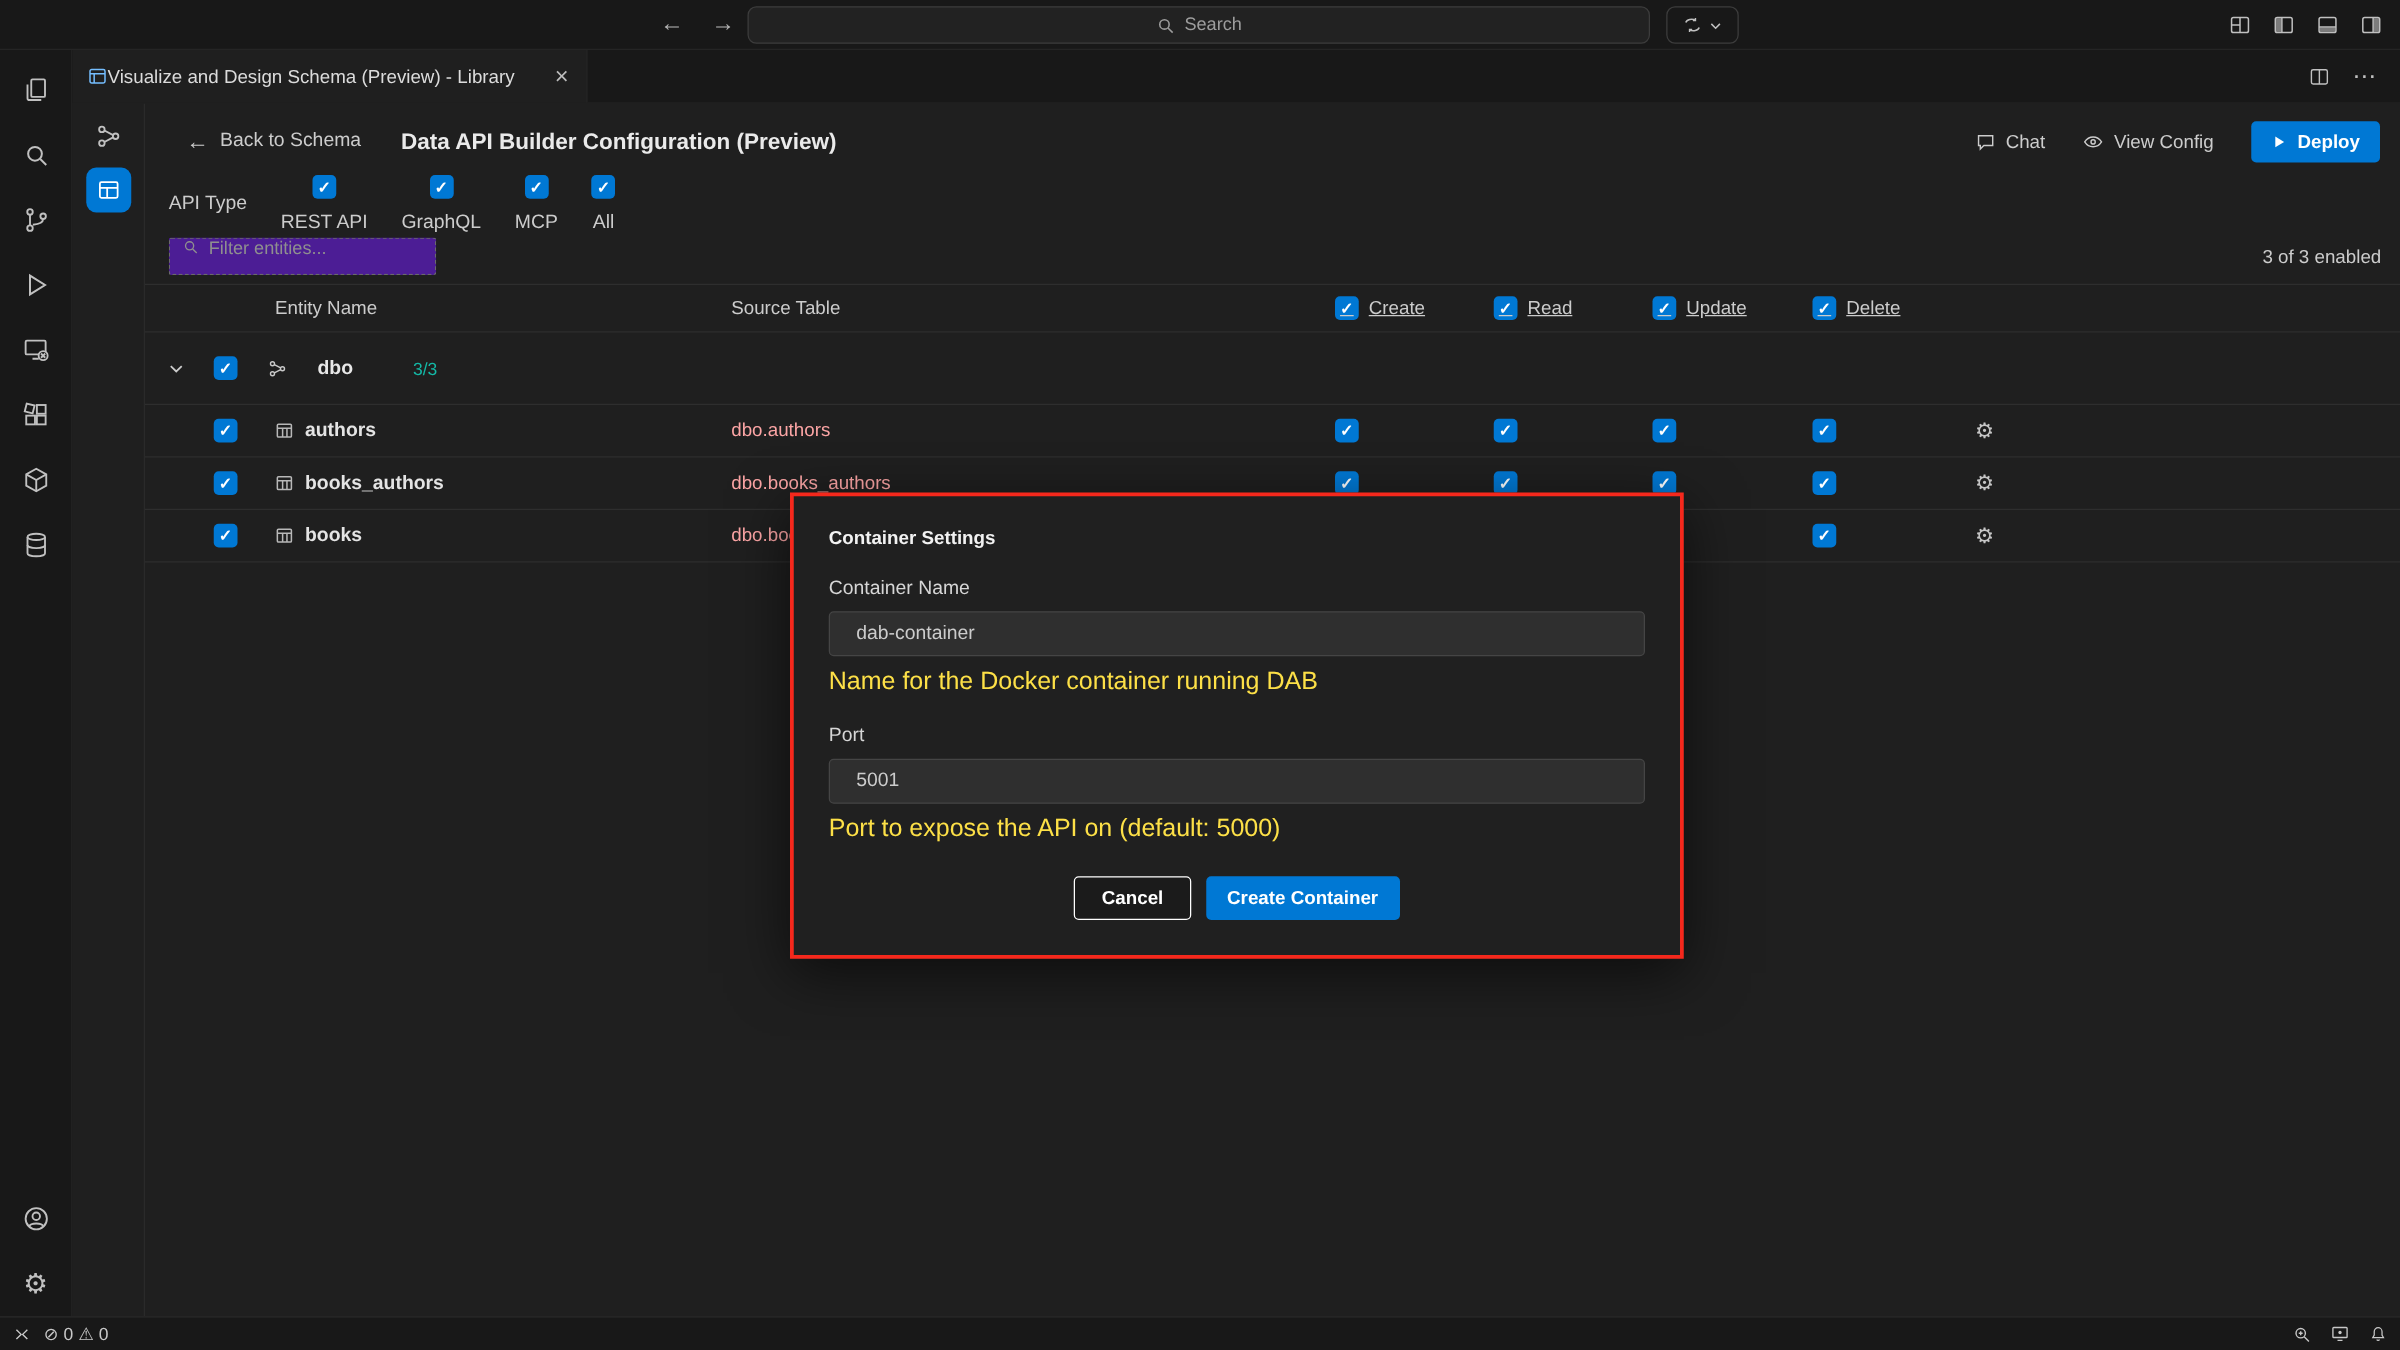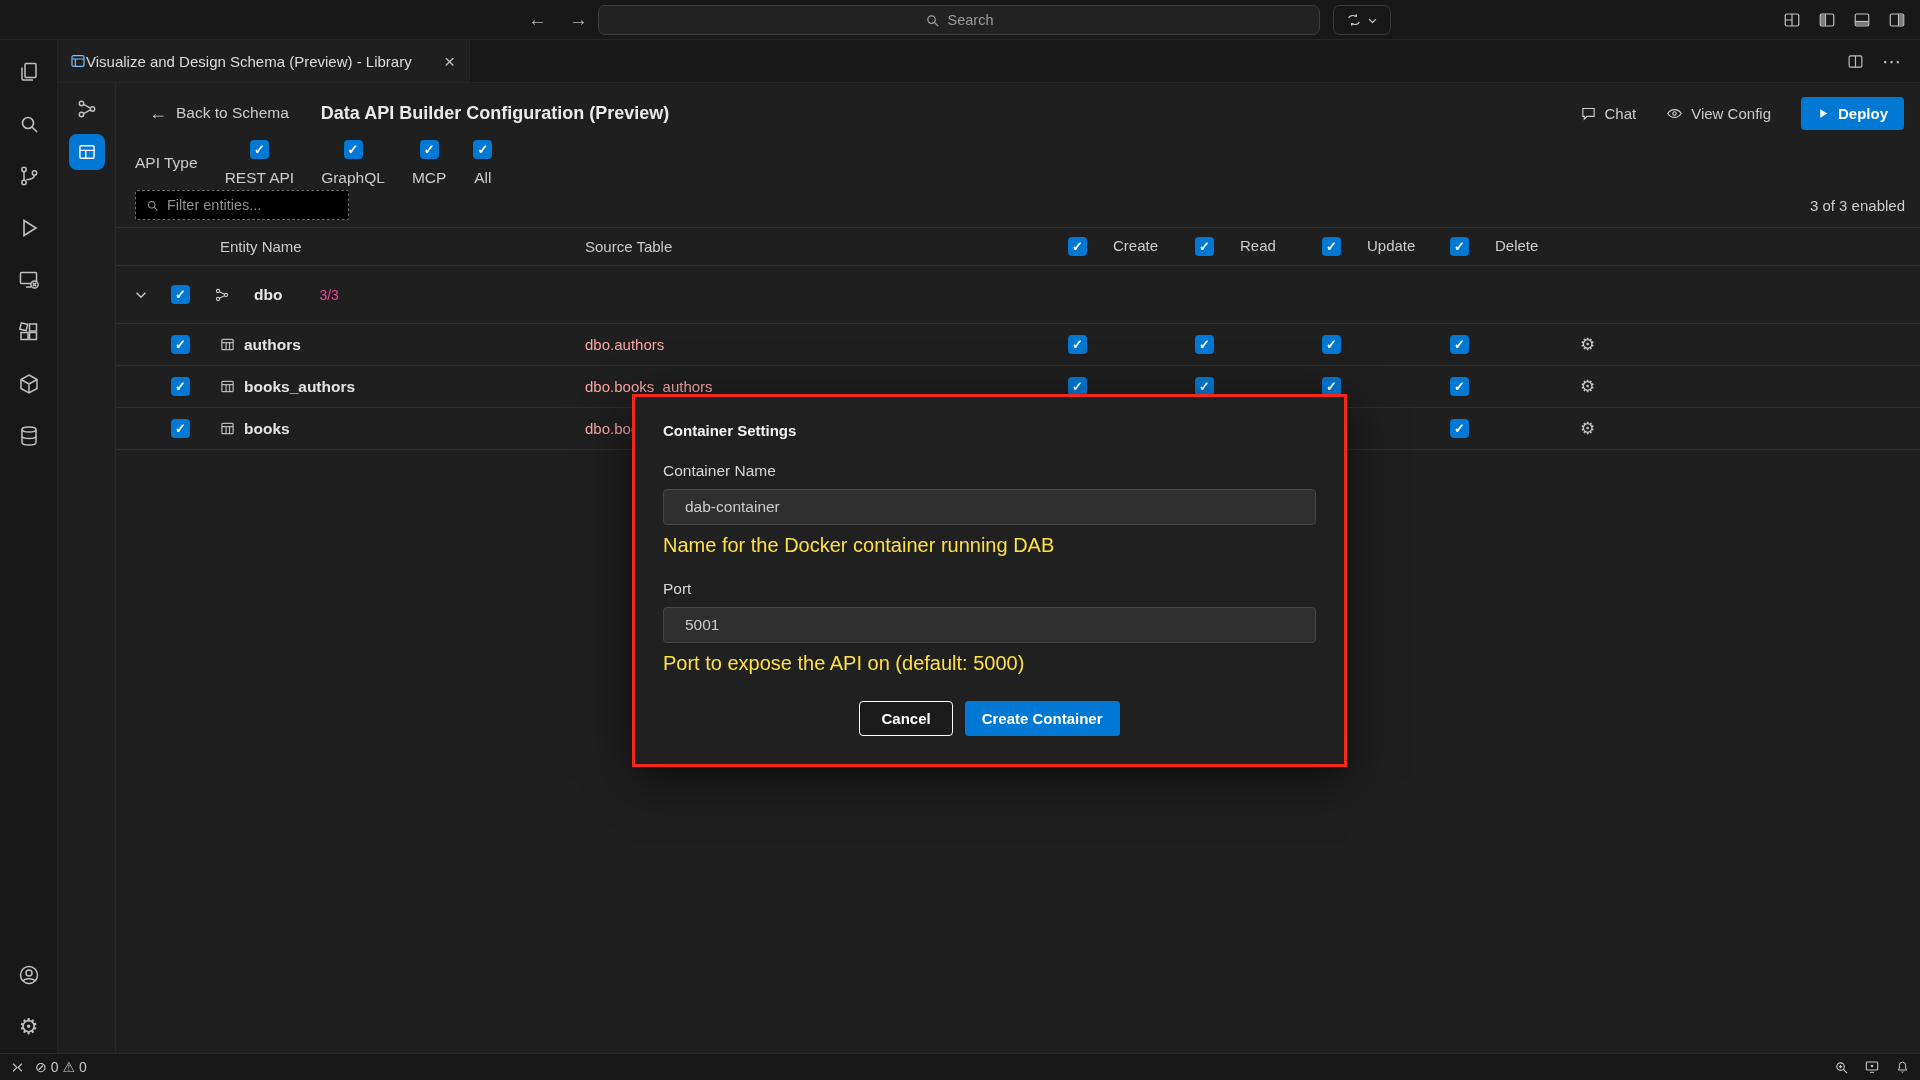--- a/index.html
+++ b/index.html
@@ -66,36 +66,36 @@
   .hdr-action { display:flex; align-items:center; gap:8px; color:#cccccc; font-size:15px; }
   .deploy-btn { display:flex; align-items:center; gap:8px; background:#0078d4; color:#ffffff;
                 border:none; border-radius:4px; height:33px; padding:0 16px;
                 font-size:15px; font-family:inherit; font-weight:600; }
 
   .filter-row { height:40px; display:flex; align-items:center; padding-left:19px;
                 gap:27px; font-size:15.5px; color:#cccccc; }
   .chk-pair { display:flex; align-items:center; gap:10px;flex-direction:column; }
 
   .search-filter-row { height:44px; display:flex; align-items:center; padding:0 15px 0 19px; }
-  .filter-input { width:214px; height:30px; background:#000000; border:1px dashed #6a6a6a;
-                  border-radius:2px; display:flex; align-items:center; gap:8px;
+  .filter-input { width:214px; height:30px; background:#4c1d95; border:1px dashed #6a6a6a;
+                  border-radius:2px; display:flex; align-items:flex-start; gap:8px;
                   padding:0 10px; color:#8f8f8f; font-size:14.5px; }
   .enabled-summary { margin-left:auto; font-size:15px; color:#cccccc; }
 
   
   .t-row { display:grid; grid-template-columns:55px 49px 365px 483px 127px 127px 128px 128px 1fr;
            align-items:center; }
   .t-header { height:39px; border-top:1px solid #2e2e2e; border-bottom:1px solid #2e2e2e;
               font-size:15px; color:#cccccc; }
-  .crud-cell { display:flex; gap:26px; }
+  .crud-cell { display:flex; align-items:center; gap:8px;text-decoration:underline; }
   .group-row { height:58px; border-bottom:1px solid #2e2e2e; }
   .group-chevron { margin-left:18px; display:flex; align-items:center; }
   .group-name-cell { display:flex; align-items:center; gap:24px; margin-left:-6px; }
   .group-name { font-size:15.5px; font-weight:bold; color:#e8e8e8; }
-  .group-count { font-size:14px; color:#ec4899; margin-left:13px; }
+  .group-count { font-size:14px; color:#14b8a6; margin-left:24px; }
   .entity-row { height:42px; border-bottom:1px solid #2e2e2e; }
   .name-cell { display:flex; align-items:center; gap:9px; }
   .entity-name { font-size:15.5px; font-weight:600; color:#e4e4e4; }
   .source-cell { font-size:15px; color:#fca5a5; }
   .gear-cell { margin-left:2px; font-size:17px; color:#c5c5c5; }
 
   .checkbox { width:19px; height:19px; background:#0078d4; border-radius:4px;
               display:inline-flex; align-items:center; justify-content:center; flex:0 0 19px; }
   .checkbox::after { content:"✓"; color:#ffffff; font-size:13px; font-weight:bold; }
 

